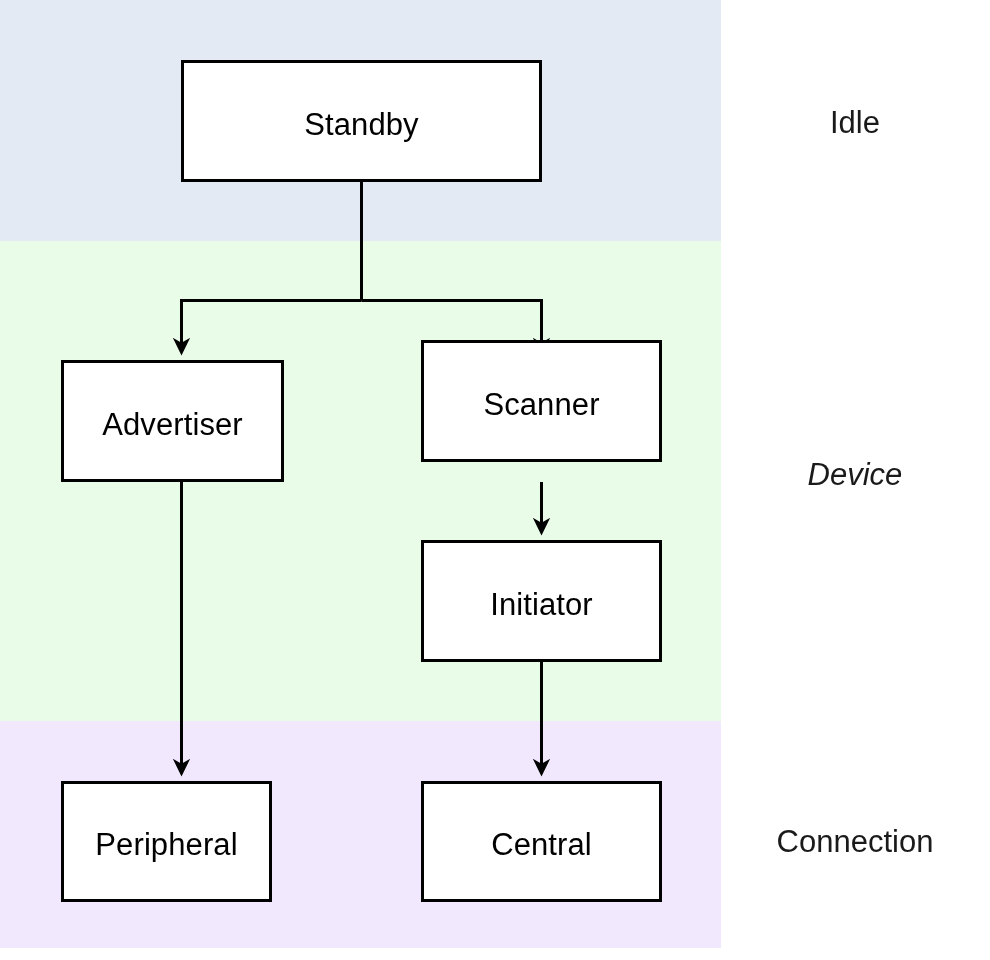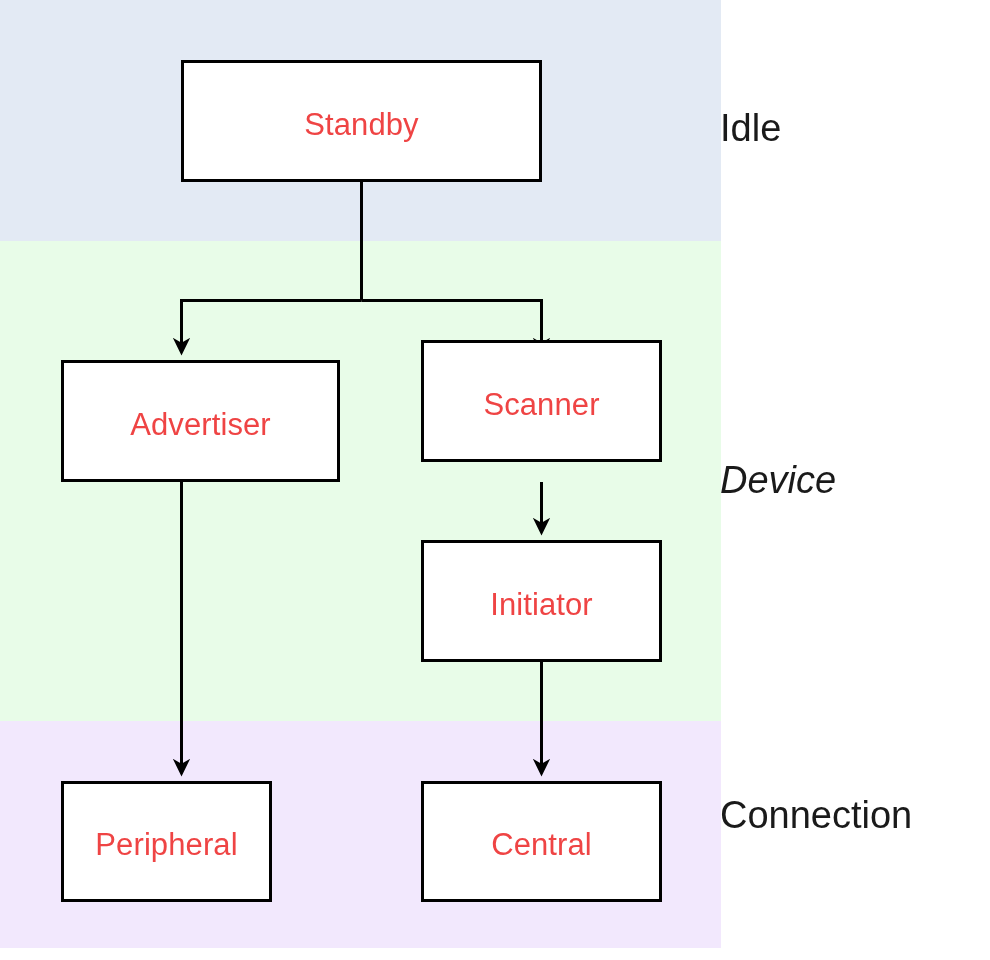--- a/index.html
+++ b/index.html
@@ -49,44 +49,45 @@
     position: absolute;
     background: #ffffff;
     border: 3px solid #000000;
     box-sizing: border-box;
     display: flex;
     align-items: center;
     justify-content: center;
   }
   .node-label {
     font-size: 31px;
-    color: #ef4444;
+    color: #000000;
     line-height: 1.1;
     white-space: nowrap;
     letter-spacing: 0.1px;
     margin-top: 8px;
   }
   #node-standby  { left: 181px; top: 60px;  width: 361px; height: 122px; }
-  #node-advertiser { left: 61px;  top: 360px; width: 279px; height: 122px; }
+  #node-advertiser { left: 61px;  top: 360px; width: 223px; height: 122px; }
   #node-scanner  { left: 421px; top: 340px; width: 241px; height: 122px; }
   #node-initiator{ left: 421px; top: 540px; width: 241px; height: 122px; align-items: center; }
   #node-peripheral{ left: 61px; top: 781px; width: 211px; height: 121px; }
   #node-central  { left: 421px; top: 781px; width: 241px; height: 121px; }
 
   .phase-label {
     position: absolute;
     width: 270px;
     left: 720px;
-    font-size: 38px;
+    text-align: center;
+    font-size: 31px;
     color: #1a1a1a;
     line-height: 1.45;
   }
   #phase-label-idle      { top: 101px; }
   #phase-label-discovery { top: 453px; font-style: italic; }
-  #phase-label-connection{ top: 788px; }
+  #phase-label-connection{ top: 820px; }
 </style>
 </head>
 <body>
 
 <div id="stage">
 
   <div class="band" id="band-idle" style="background: rgb(227, 234, 244);"></div>
 
   <div class="band" id="band-discovery" style="background: rgb(232, 252, 232);"></div>
 

